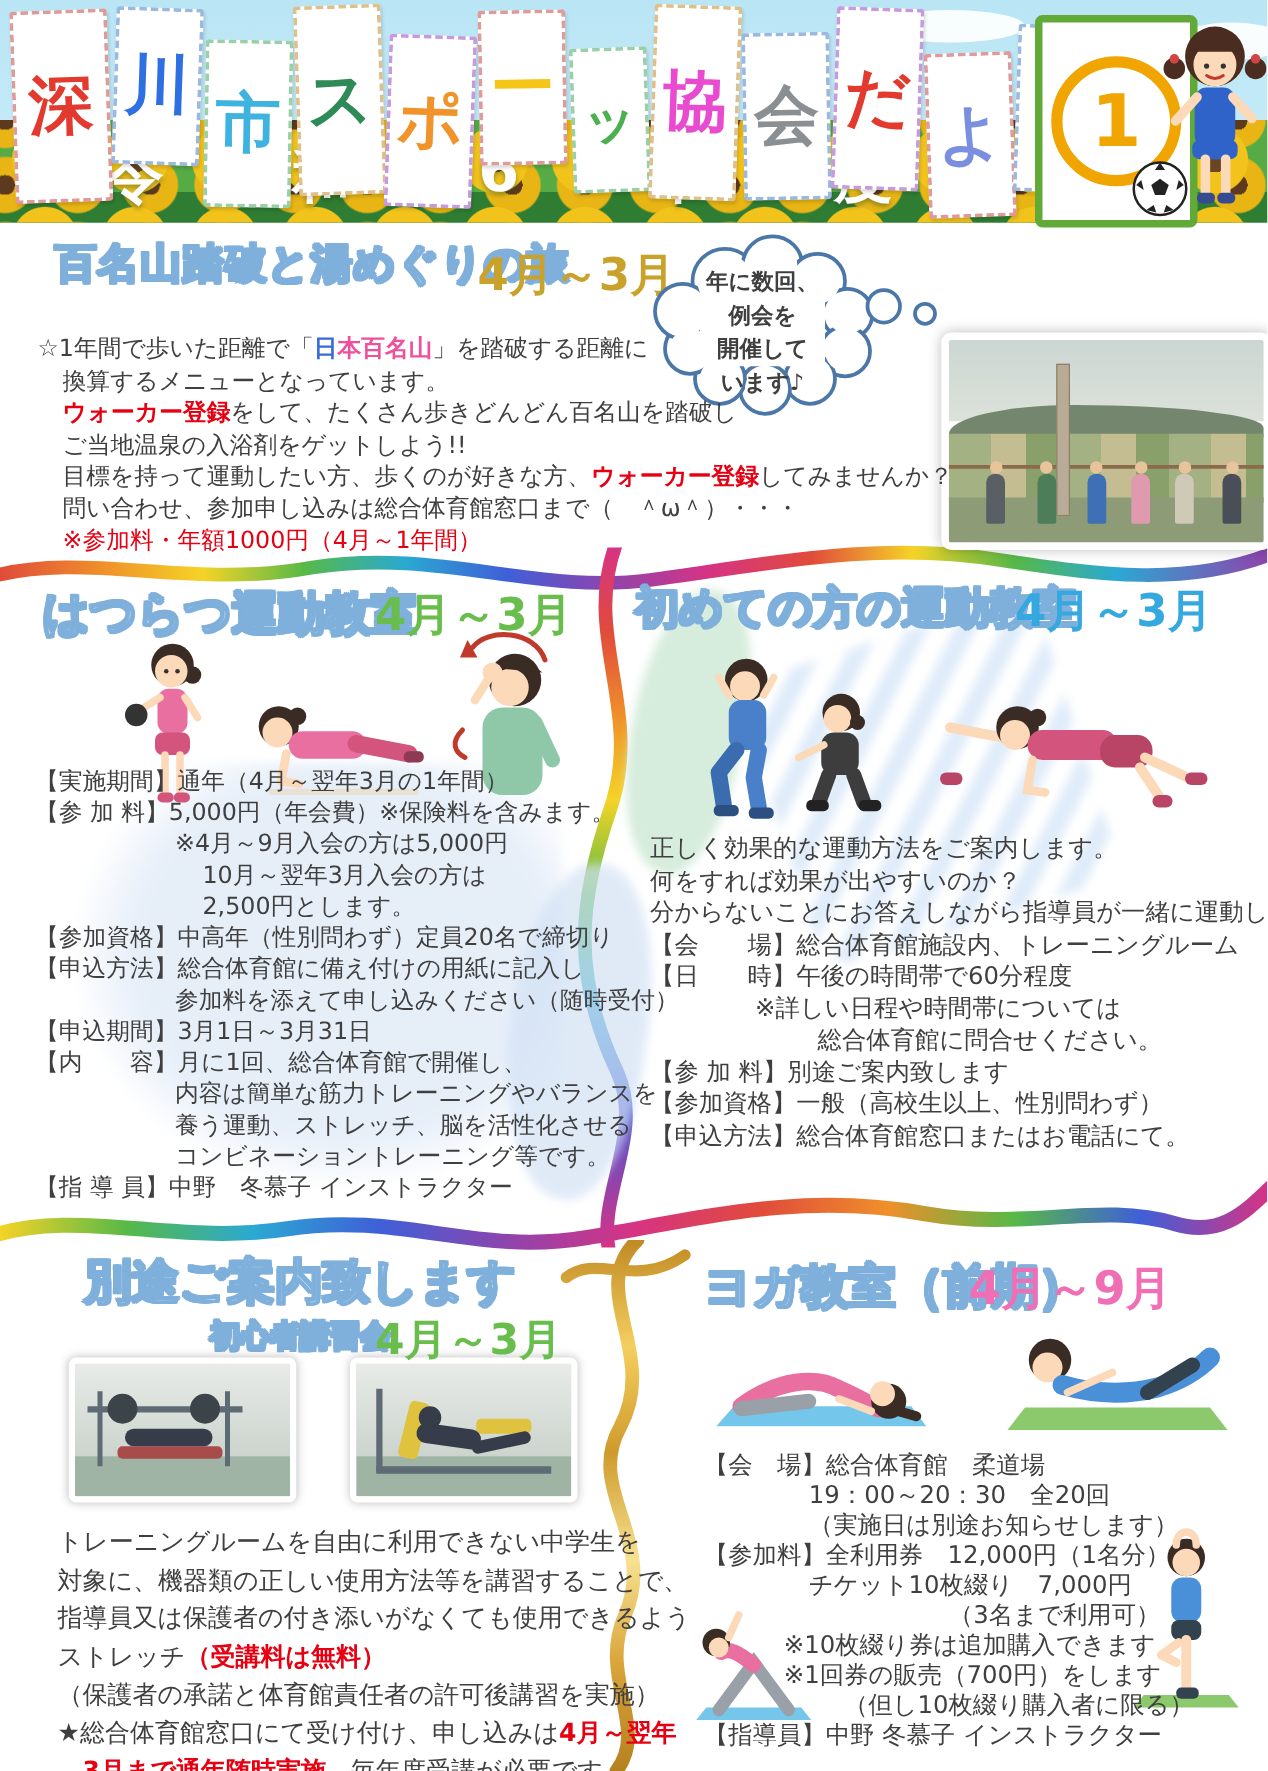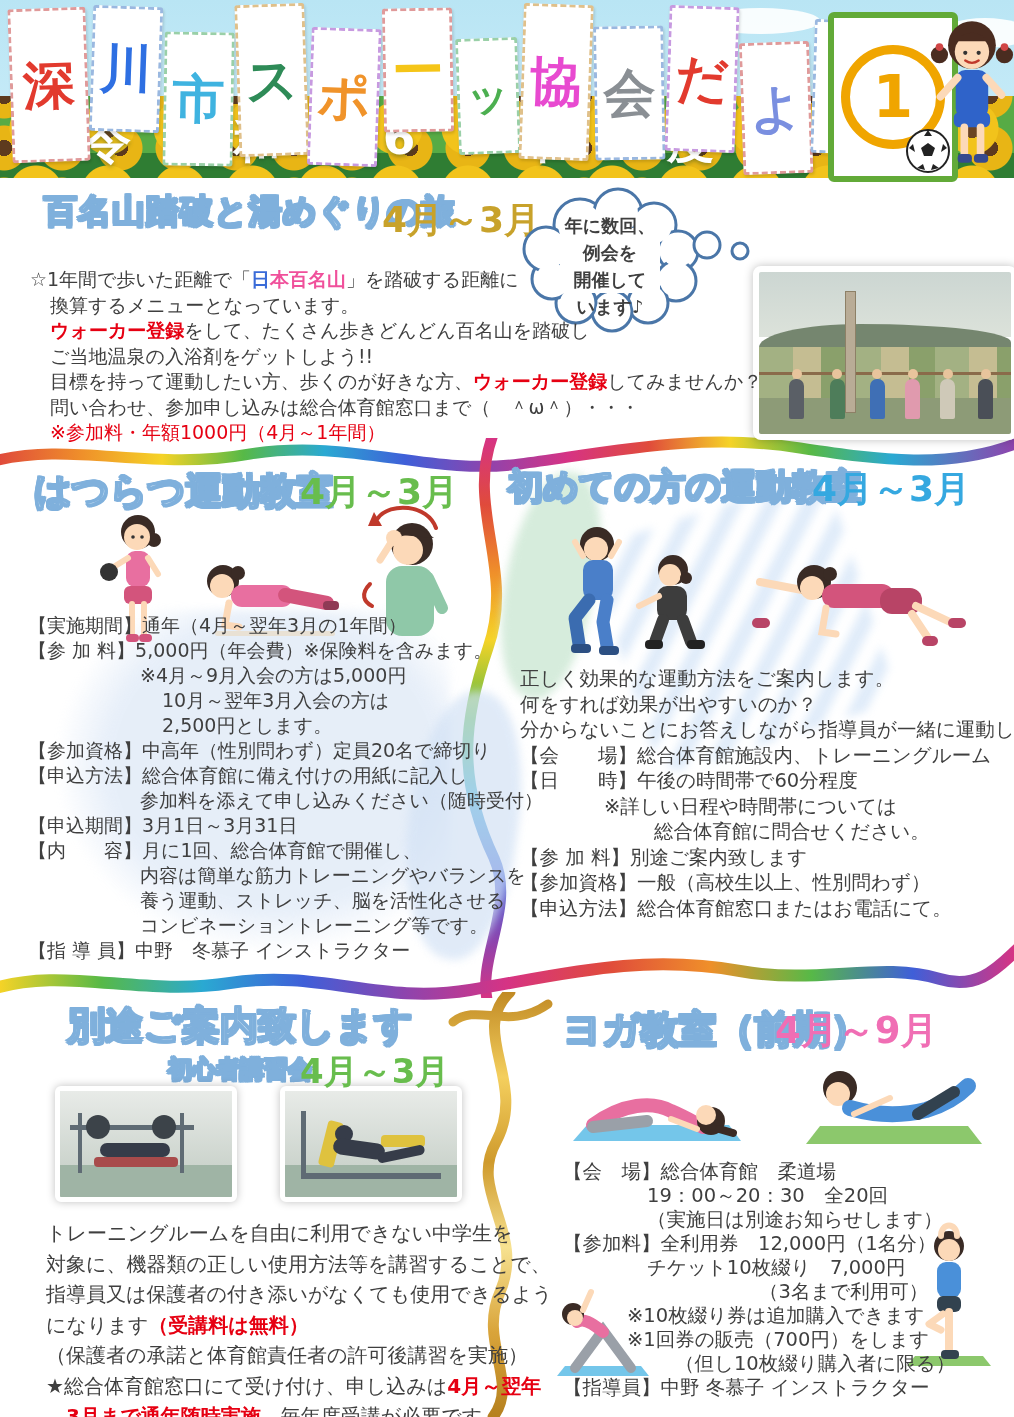--- a/index.html
+++ b/index.html
@@ -488,21 +488,21 @@
     <div class="g-seat" style="left:96px;top:44px;width:44px;height:12px;"></div>
     <div class="g-person" style="left:50px;top:34px;width:18px;height:18px;border-radius:50%;"></div>
     <div class="g-person" style="left:48px;top:50px;width:52px;height:16px;transform:rotate(8deg);"></div>
     <div class="g-person" style="left:92px;top:58px;width:48px;height:10px;transform:rotate(-12deg);"></div>
   </div>
 
   <div class="tr-body">
       <div class="tline"><span>トレーニングルームを自由に利用できない中学生を</span></div>
       <div class="tline"><span>対象に、機器類の正しい使用方法等を講習することで、</span></div>
       <div class="tline"><span>指導員又は保護者の付き添いがなくても使用できるよう</span></div>
-      <div class="tline"><span>になります</span><span style="color: rgb(230, 0, 18); font-weight: bold;">（受講料は無料）</span></div>
+      <div class="tline"><span>ストレッチ</span><span style="color: rgb(230, 0, 18); font-weight: bold;">（受講料は無料）</span></div>
       <div class="tline"><span>（保護者の承諾と体育館責任者の許可後講習を実施）</span></div>
       <div class="tline"><span>★総合体育館窓口にて受け付け、申し込みは</span><span style="color: rgb(230, 0, 18); font-weight: bold;">4月～翌年</span></div>
       <div class="tline ind1"><span style="color: rgb(230, 0, 18); font-weight: bold;">3月まで通年随時実施、</span><span>毎年度受講が必要です</span></div>
     </div>
 
   <div class="yoga-title otitle">ヨガ教室（前期）</div>
   <div class="yoga-period period" style="color: rgb(240, 110, 180);">4月～9月</div>
 
   <svg class="illus" style="left:563px;top:1063px;" width="188" height="88" viewBox="0 0 188 88">
     <path d="M10,78 L178,78 L166,62 L24,62 Z" fill="#74c6ea"></path>

